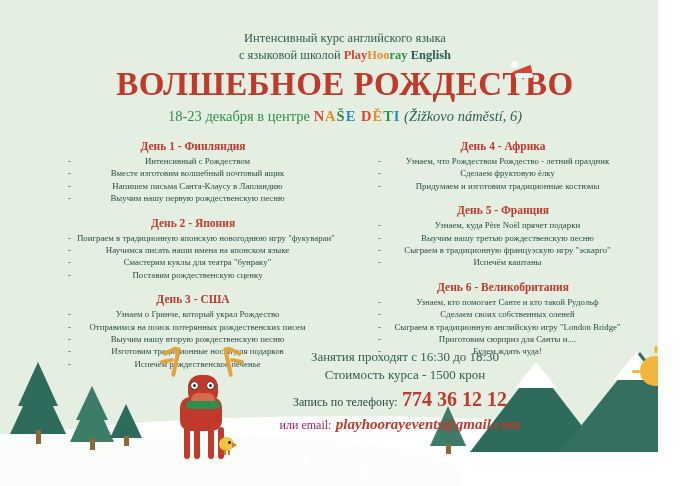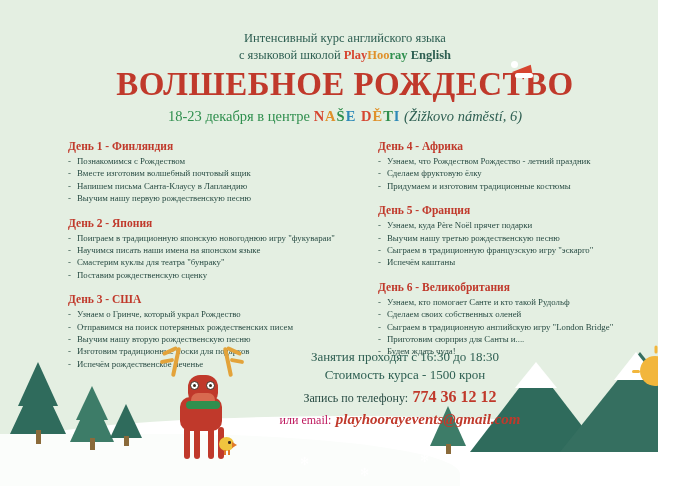--- a/index.html
+++ b/index.html
@@ -178,21 +178,21 @@
   
   .columns {
     position: absolute;
     top: 140px;
     left: 68px;
     width: 560px;
     display: flex;
     gap: 60px;
   }
   .col { width: 250px; }
-  .day-block { margin-bottom: 12px; }
+  .day-block { margin-bottom: 12px; text-align: center; }
   .day-title {
     color: #c0392b;
     font-weight: bold;
     font-size: 11.5px;
     font-family: "Liberation Serif", serif;
     margin-bottom: 3px;
   }
   .day-items { }
   .day-item {
     color: #2a4d45;
@@ -233,21 +233,21 @@
   }
   .contact-label {
     color: #2a4d45;
     font-size: 12px;
     font-family: "Liberation Serif", serif;
     display: inline-block;
   }
   .phone {
     color: #c0392b;
     font-weight: bold;
-    font-size: 16px;
+    font-size: 20px;
     font-family: "Liberation Serif", serif;
     display: inline-block;
   }
   .email-row { margin-top: 4px; }
   .email-label {
     color: #be185d;
     font-size: 12px;
     font-family: "Liberation Serif", serif;
   }
   .email {
@@ -334,21 +334,21 @@
   <div class="date-line">
     <span>18-23 декабря в центре </span><span class="venue"><span class="n">N</span><span class="a">A</span><span class="s">Š</span><span class="e">E</span> <span class="d">D</span><span class="e2">Ě</span><span class="t">T</span><span class="i">I</span></span> <span class="addr">(Žižkovo náměstí, 6)</span>
   </div>
 
   <div class="columns">
 
     <div class="col">
       <div class="day-block">
         <div class="day-title">День 1 - Финляндия</div>
         <div class="day-items">
-          <div class="day-item">Познакомимся с Рождеством</div>
+          <div class="day-item">Интенсивный с Рождеством</div>
           <div class="day-item">Вместе изготовим волшебный почтовый ящик</div>
           <div class="day-item">Напишем письма Санта-Клаусу в Лапландию</div>
           <div class="day-item">Выучим нашу первую рождественскую песню</div>
         </div>
       </div>
       <div class="day-block">
         <div class="day-title">День 2 - Япония</div>
         <div class="day-items">
           <div class="day-item">Поиграем в традиционную японскую новогоднюю игру "фукувараи"</div>
           <div class="day-item">Научимся писать наши имена на японском языке</div>

